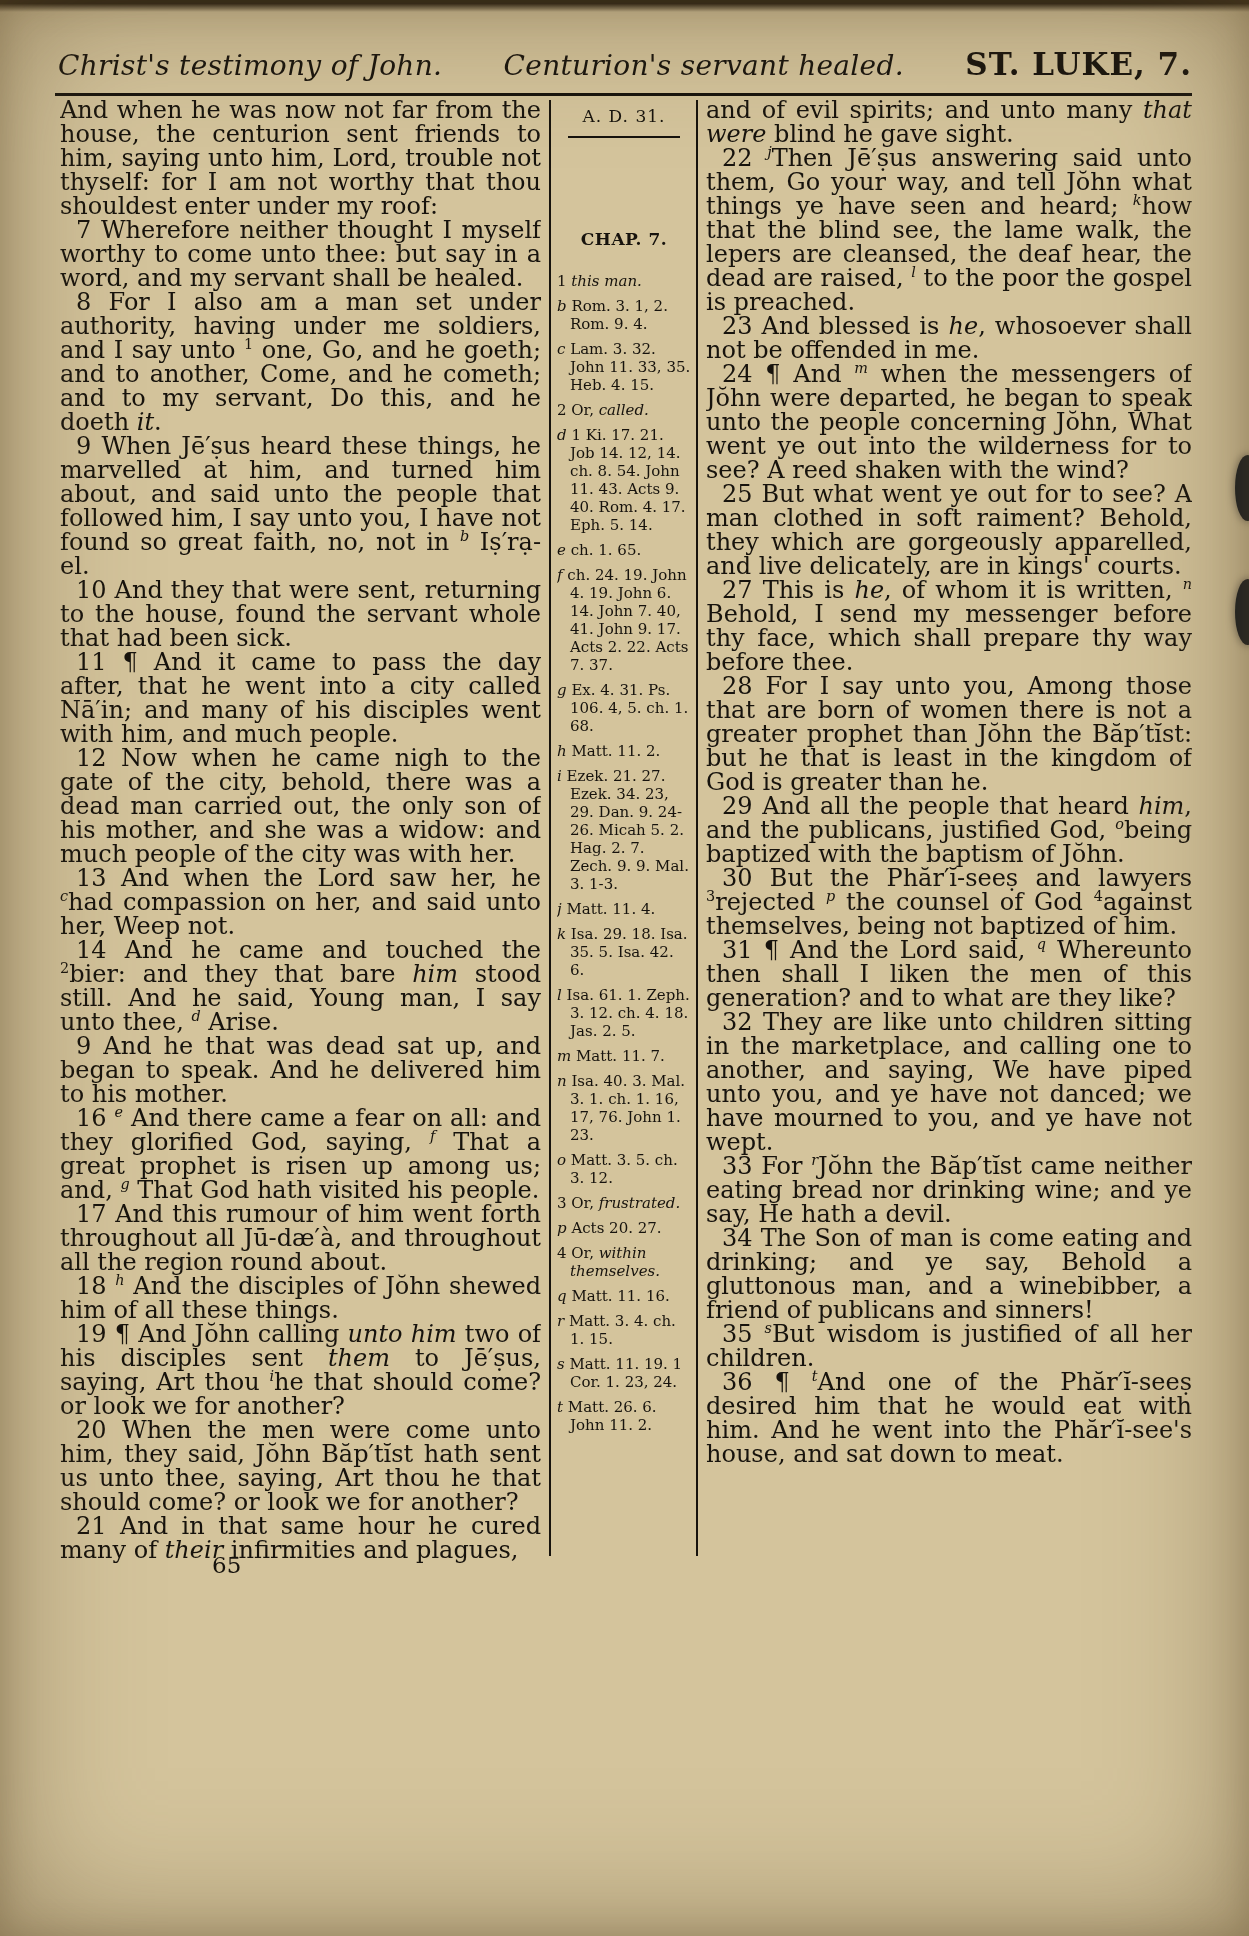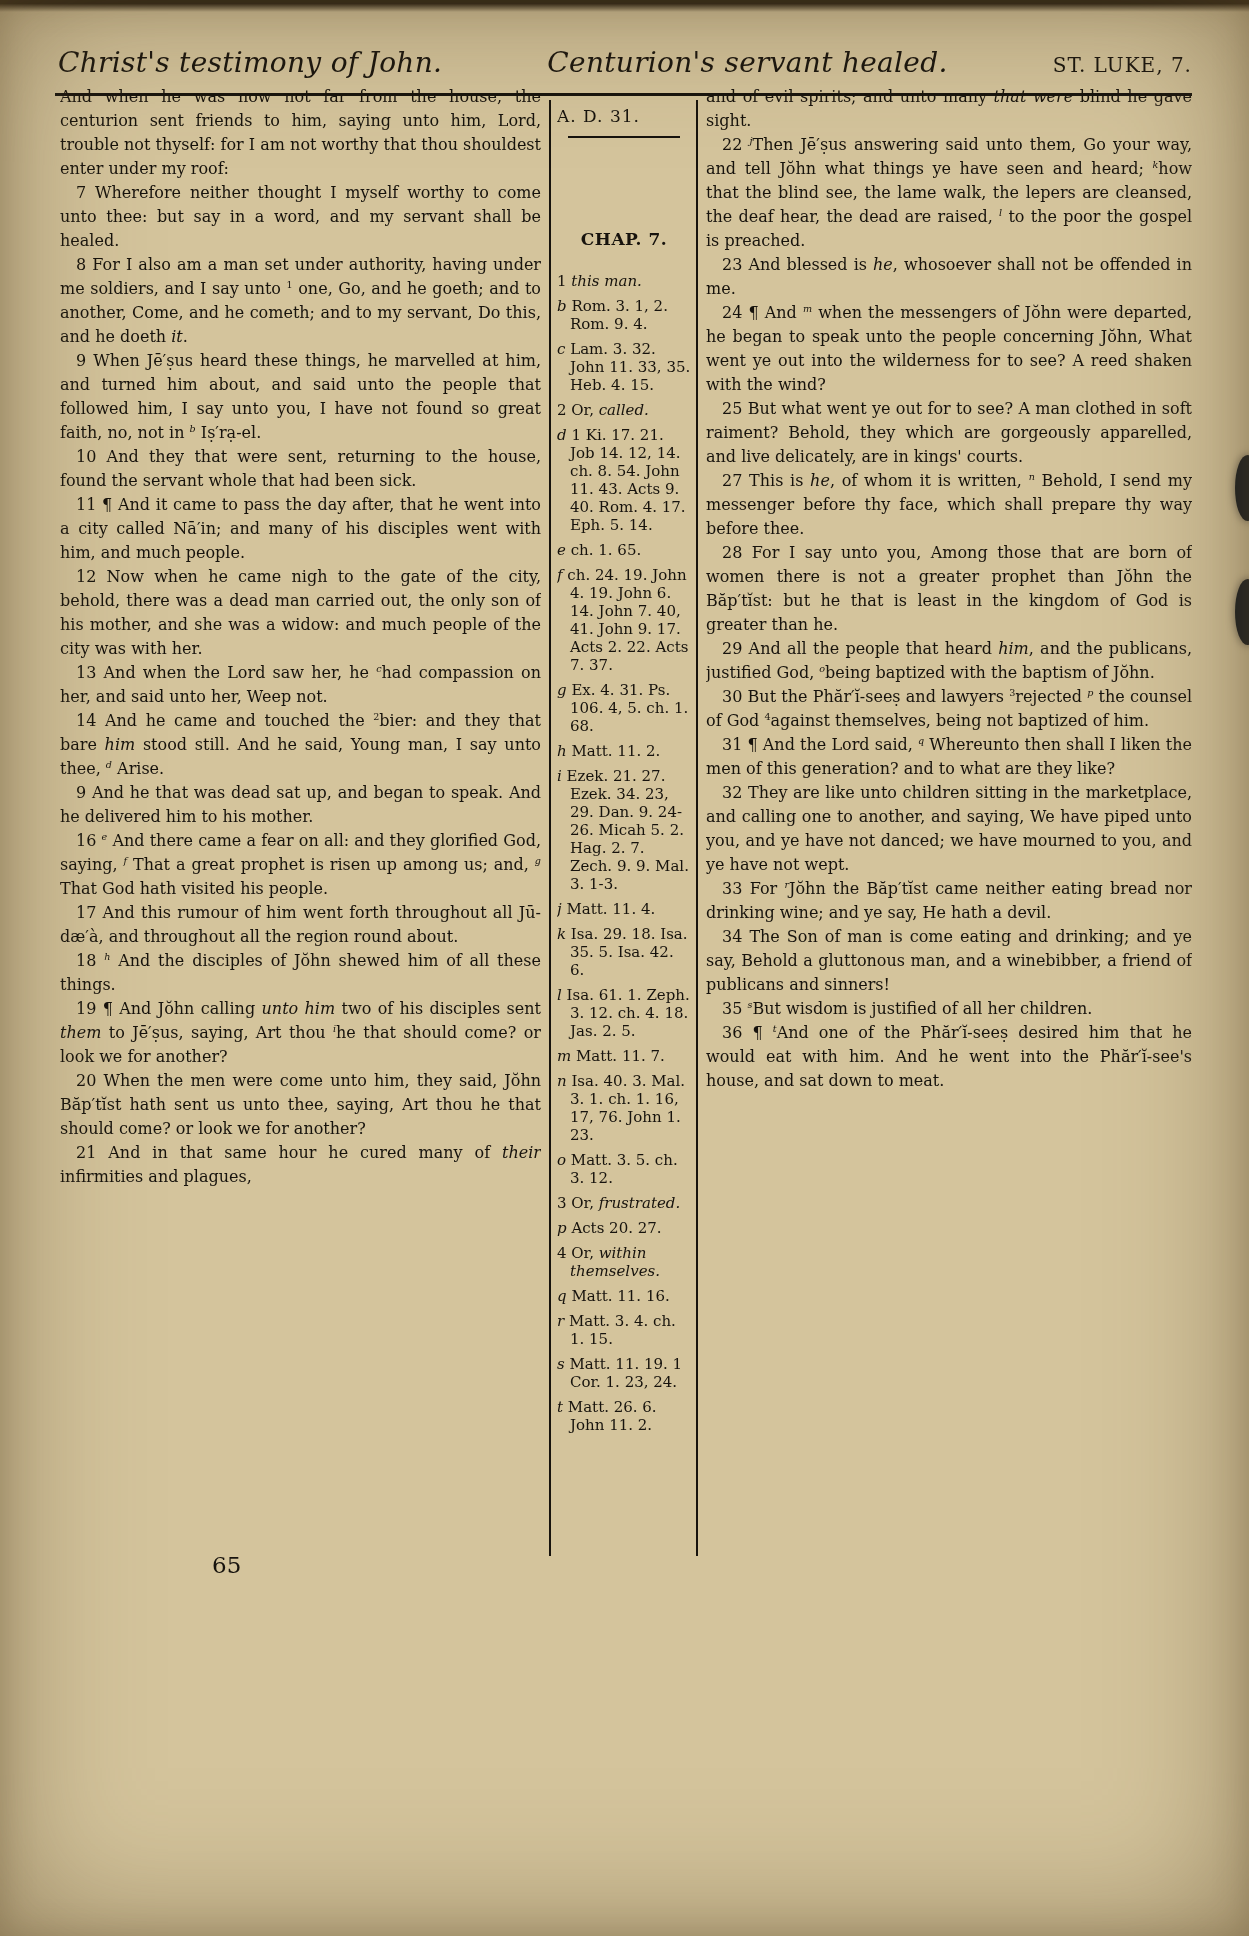--- a/index.html
+++ b/index.html
@@ -18,44 +18,44 @@
   .top-edge {
     position:absolute; top:0; left:0; right:0; height:12px;
     background:linear-gradient(#241c10 30%, rgba(36,28,16,0));
   }
   .header {
     position:absolute; top:46px; left:58px; width:1134px;
     display:flex; justify-content:space-between; align-items:baseline;
     white-space:nowrap;
   }
   .running-title { font-style:italic; font-size:28px; letter-spacing:.3px; }
-  .book-title { font-weight:normal; font-size:20px; letter-spacing:1px; }
+  .book-title { font-weight:bold; font-size:31px; letter-spacing:1px; }
   .header-rule {
     position:absolute; top:93px; left:55px; width:1137px; height:3px;
     background:#17130d;
   }
   .col {
-    position:absolute; top:85px; height:1466px; overflow:hidden;
-    text-align:justify; font-size:16px; line-height:24px;
+    position:absolute; top:98px; height:1466px; overflow:hidden;
+    text-align:justify; font-size:24px; line-height:24px;
   }
   .col-left  { left:60px;  width:481px; }
   .col-right { left:706px; width:486px; }
   .col p { text-indent:16px; }
   .col p:first-child { text-indent:0; }
   sup { font-size:60%; line-height:0; vertical-align:super; }
   .vrule {
     position:absolute; top:100px; width:2px; height:1456px; background:#17130d;
   }
   .vrule-1 { left:549px; }
   .vrule-2 { left:696px; }
   .margin-col {
     position:absolute; left:557px; top:107px; width:134px; height:1450px;
     overflow:hidden; font-size:15px; line-height:18px;
   }
-  .margin-date { font-size:17px; letter-spacing:1px; }
+  .margin-date { text-align:center; font-size:17px; letter-spacing:1px; }
   .margin-rule { width:112px; height:2px; background:#17130d; margin:11px auto 0; }
   .chap-heading { text-align:center; font-weight:bold; font-size:17px; letter-spacing:.5px; margin-top:92px; }
   .notes { margin-top:24px; }
   .notes p { padding-left:13px; text-indent:-13px; margin-bottom:7px; }
   .page-number { position:absolute; left:212px; top:1552px; font-size:23px; }
   .tab {
     position:absolute; right:-11px; width:25px; height:66px;
     background:#131920; border-radius:50%;
     box-shadow:0 0 8px rgba(10,10,20,.55);
   }

